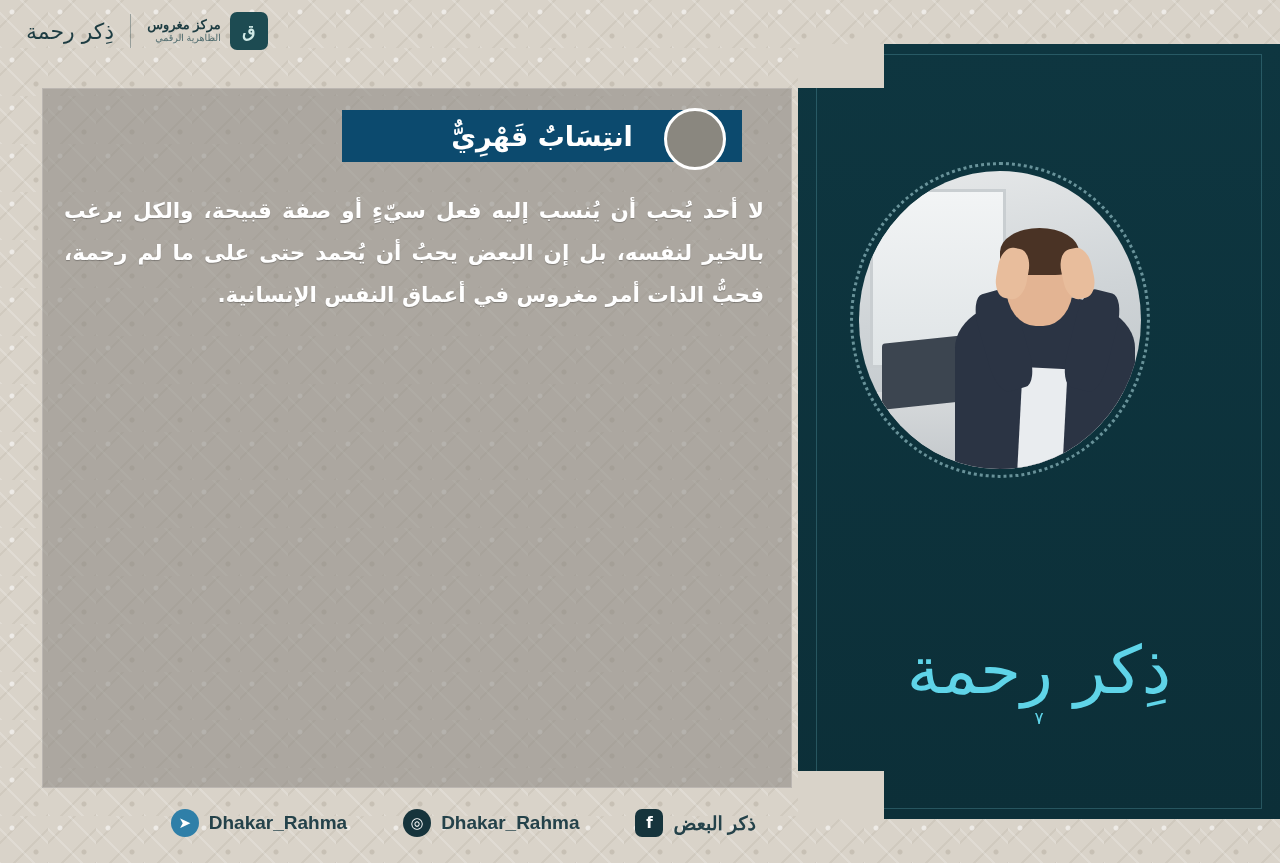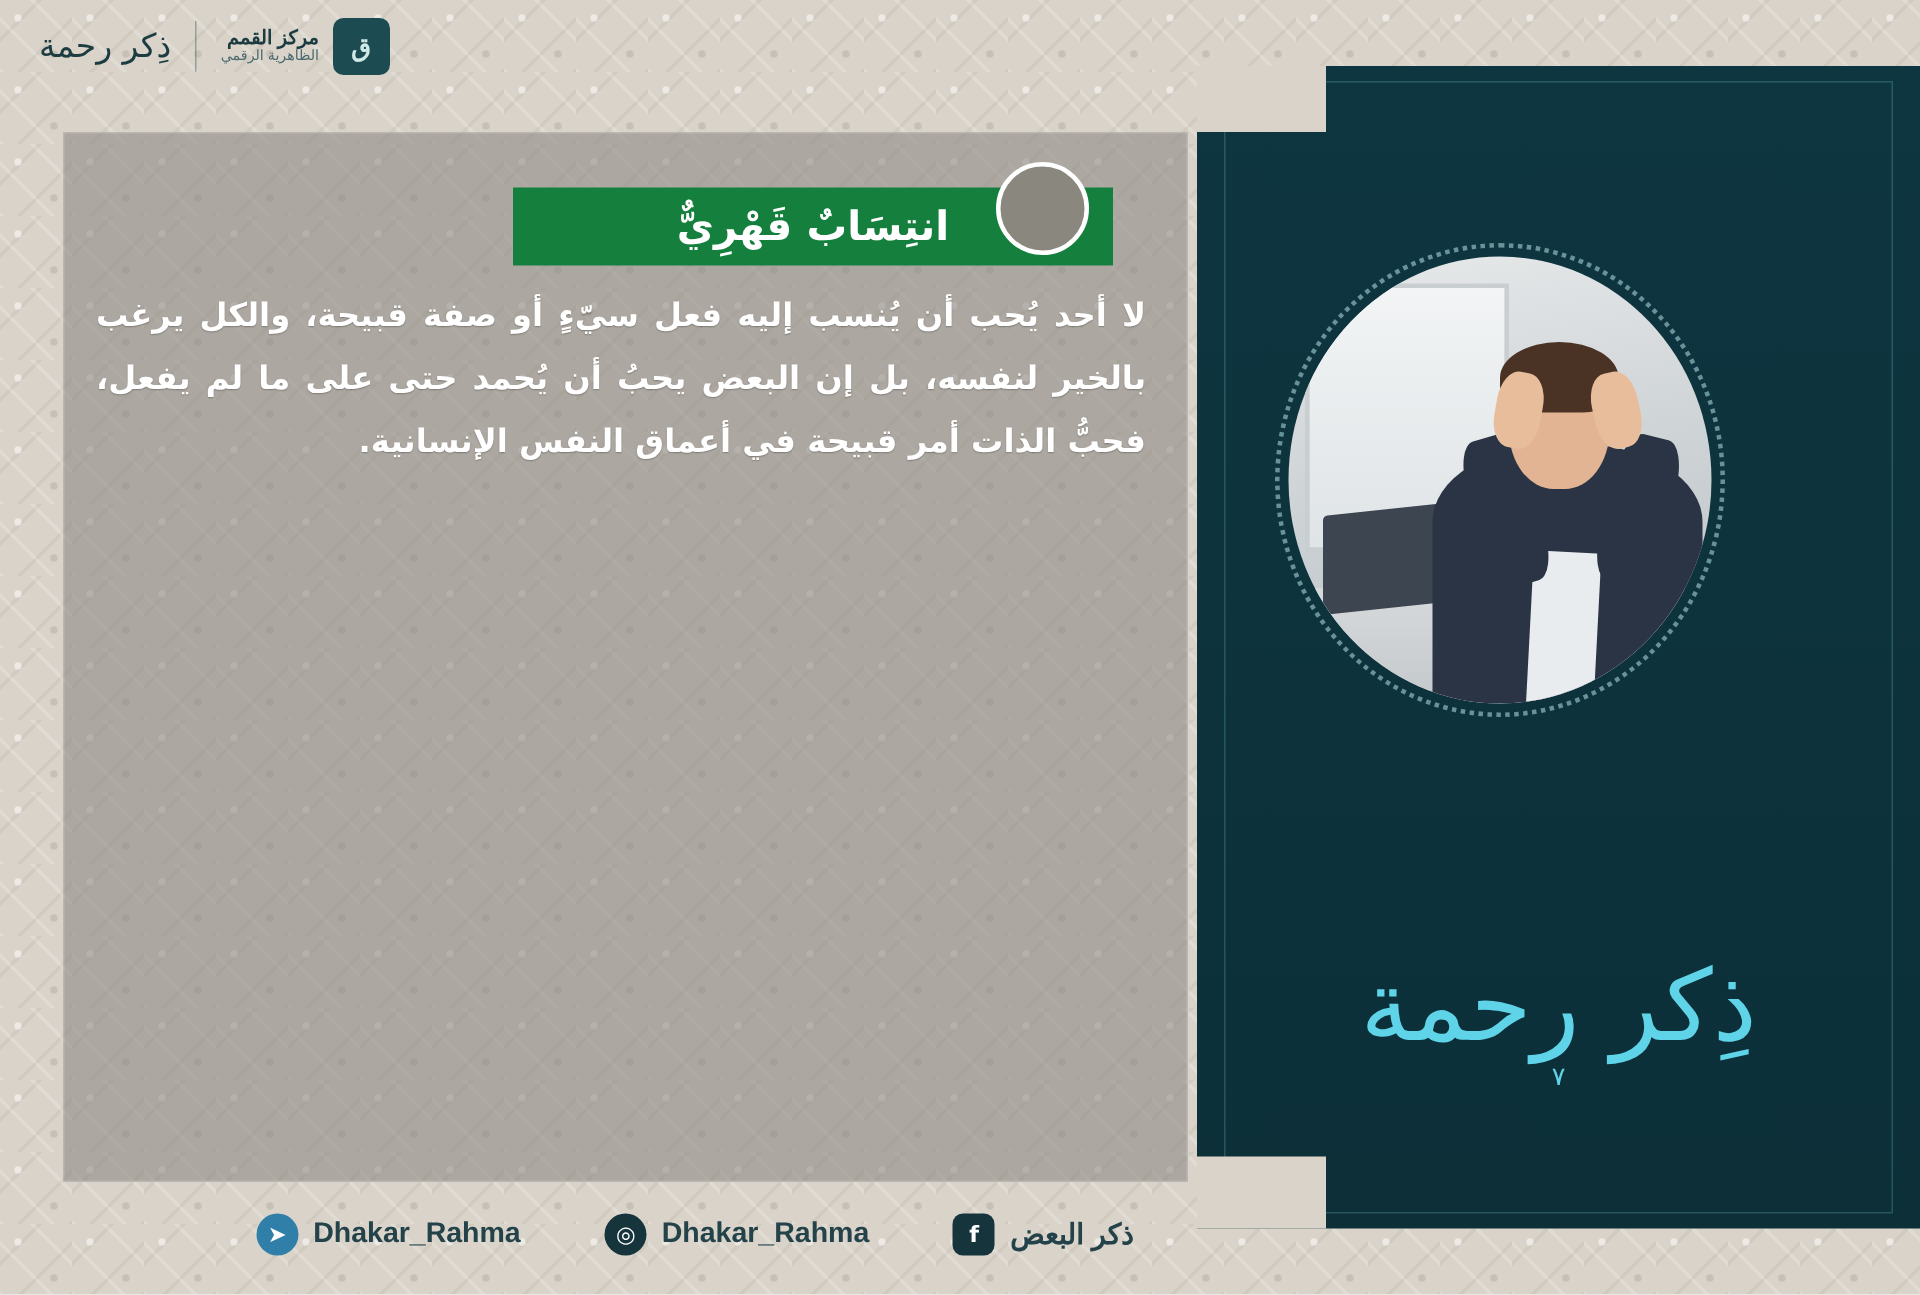--- a/index.html
+++ b/index.html
@@ -218,25 +218,24 @@
     background: rgba(135,132,125,0.55);
     box-shadow: inset 0 0 0 1px rgba(255,255,255,0.18);
   }
 
   .title-bar {
     position: absolute;
     top: 110px;
     left: 342px;
     width: 400px;
     height: 52px;
-    background: #15803d;
+    background: #0c4a6e;
     display: flex;
     align-items: center;
     justify-content: center;
-    margin-top: 15px;
   }
   .title-bar .title-text {
     color: #ffffff;
     font-size: 27px;
     font-weight: bold;
     direction: rtl;
     font-family: "DejaVu Sans", sans-serif;
   }
   .title-dot {
     position: absolute;
@@ -306,21 +305,21 @@
 <body>
 
 <div class="poster">
   <div class="bg-pattern"></div>
 
   <div class="top-bar">
     <div class="brand-group">
       <div class="brand-mark">
         <div class="brand-badge">ق</div>
         <div class="brand-text">
-          <span class="t1">مركز القمم</span>
+          <span class="t1">مركز مغروس</span>
           <span class="t2">الظاهرية الرقمي</span>
         </div>
       </div>
       <div class="brand-sep"></div>
       <div class="brand-logo-script">ذِكر رحمة</div>
     </div>
   </div>
 
   <div class="right-panel">
     <div class="inner-border"></div>
@@ -350,21 +349,21 @@
   </div>
 
   <div class="content-card"></div>
 
   <div class="title-bar">
     <span class="title-text">انتِسَابٌ قَهْرِيٌّ</span>
   </div>
   <div class="title-dot"></div>
 
   <div class="body-text">
-    <p>لا أحد يُحب أن يُنسب إليه فعل سيّءٍ أو صفة قبيحة، والكل يرغب بالخير لنفسه، بل إن البعض يحبُ أن يُحمد حتى على ما لم يفعل، فحبُّ الذات أمر قبيحة في أعماق النفس الإنسانية.</p>
+    <p>لا أحد يُحب أن يُنسب إليه فعل سيّءٍ أو صفة قبيحة، والكل يرغب بالخير لنفسه، بل إن البعض يحبُ أن يُحمد حتى على ما لم رحمة، فحبُّ الذات أمر مغروس في أعماق النفس الإنسانية.</p>
   </div>
 
   <div class="footer">
     <div class="social">
       <span class="sico fb">f</span>
       <span class="label-rtl">ذكر البعض</span>
     </div>
     <div class="social">
       <span class="sico ig">◎</span>
       <span>Dhakar_Rahma</span>

